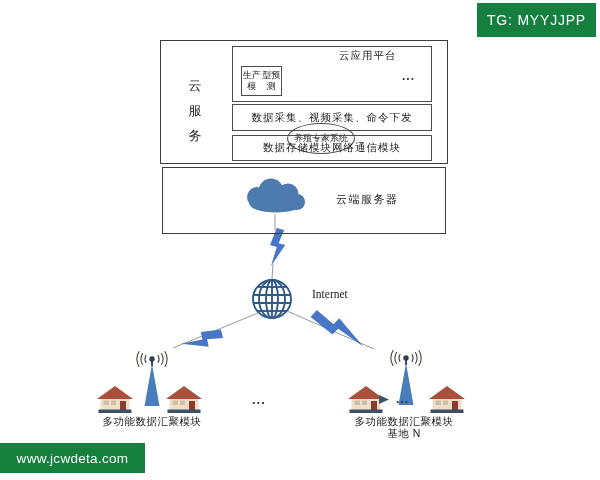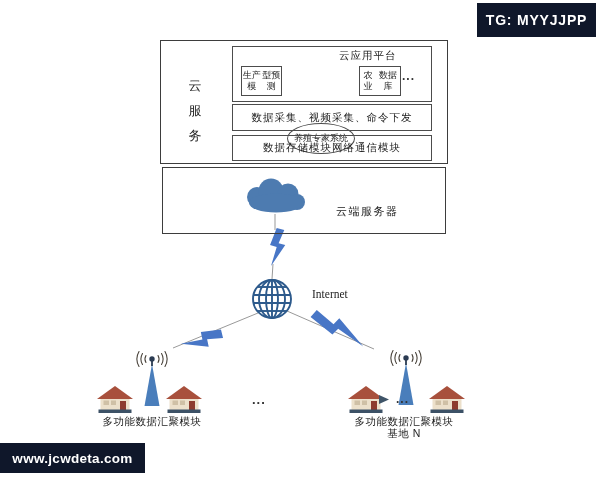--- a/index.html
+++ b/index.html
@@ -14,22 +14,22 @@
   .bar{position:absolute;border:1px solid #4c4c4c;display:flex;align-items:center;
        justify-content:center;font-size:10.5px;letter-spacing:1px;color:#1c1c1c;}
   .vlabel{position:absolute;display:flex;flex-direction:column;gap:7px;
           font-size:13px;color:#2a2a2a;text-align:center;width:16px;}
   .title{position:absolute;font-size:10.5px;letter-spacing:1px;color:#222;margin-left:12px;}
   .dots{position:absolute;font-size:12px;font-weight:bold;color:#333;letter-spacing:1px;}
   .baselbl{position:absolute;width:134px;text-align:center;font-size:10.5px;
            line-height:1.18;color:#1c1c1c;letter-spacing:0.5px;}
   .inet{position:absolute;font-family:"Liberation Serif",serif;font-size:11.5px;color:#222;}
   .srvlbl{position:absolute;font-size:11px;letter-spacing:1.5px;color:#222;}
-  .badge{position:absolute;background:#0f172a;color:#ffffff;display:flex;
-         align-items:center;justify-content:center;font-weight:bold;}
+  .badge{position:absolute;background:#15803d;color:#ffffff;display:flex;
+         align-items:center;justify-content:center;font-weight:normal;}
   .badge.tg{left:477px;top:3px;width:119px;height:34px;font-size:14px;letter-spacing:0.8px;}
   .badge.site{left:0px;top:443px;width:145px;height:30px;font-size:13.5px;letter-spacing:0.3px;}
 </style>
 </head>
 <body>
 
 <div class="canvas">
 
   <svg class="art" width="600" height="480" viewBox="0 0 600 480">
     <defs>
@@ -114,32 +114,28 @@
   <div class="ibox" style="left:241px;top:66px;width:39px;height:28px;">
     <div>生产模</div>
     <div>型预测</div>
   </div>
 
   <div class="ibox ell" style="left:287px;top:84px;width:66px;height:29px;margin-top:39px;">
     <div>养殖专</div>
     <div>家系统</div>
   </div>
 
-  <div class="ibox" style="left:359px;top:66px;width:40px;height:28px;">
-    <div>农业</div>
-    <div>数据库</div>
-  </div>
 
   <div class="dots" style="left:402px;top:69px;">...</div>
 
   <div class="bar" style="left:232px;top:104px;width:198px;height:25px;">数据采集、视频采集、命令下发</div>
   <div class="bar" style="left:232px;top:135px;width:198px;height:24px;">数据存储模块网络通信模块</div>
 
   <div class="obox" style="left:162px;top:167px;width:282px;height:65px;"></div>
-  <div class="srvlbl" style="left:336px;top:204px;">云端服务器</div>
+  <div class="srvlbl" style="left:336px;top:192px;">云端服务器</div>
 
   <div class="inet" style="left:312px;top:288px;">Internet</div>
 
   <div class="baselbl" style="left:85px;top:415px;">
     <div>多功能数据汇聚模块</div>
   </div>
   <div class="baselbl" style="left:337px;top:415px;">
     <div>多功能数据汇聚模块</div>
     <div>基地 N</div>
   </div>

